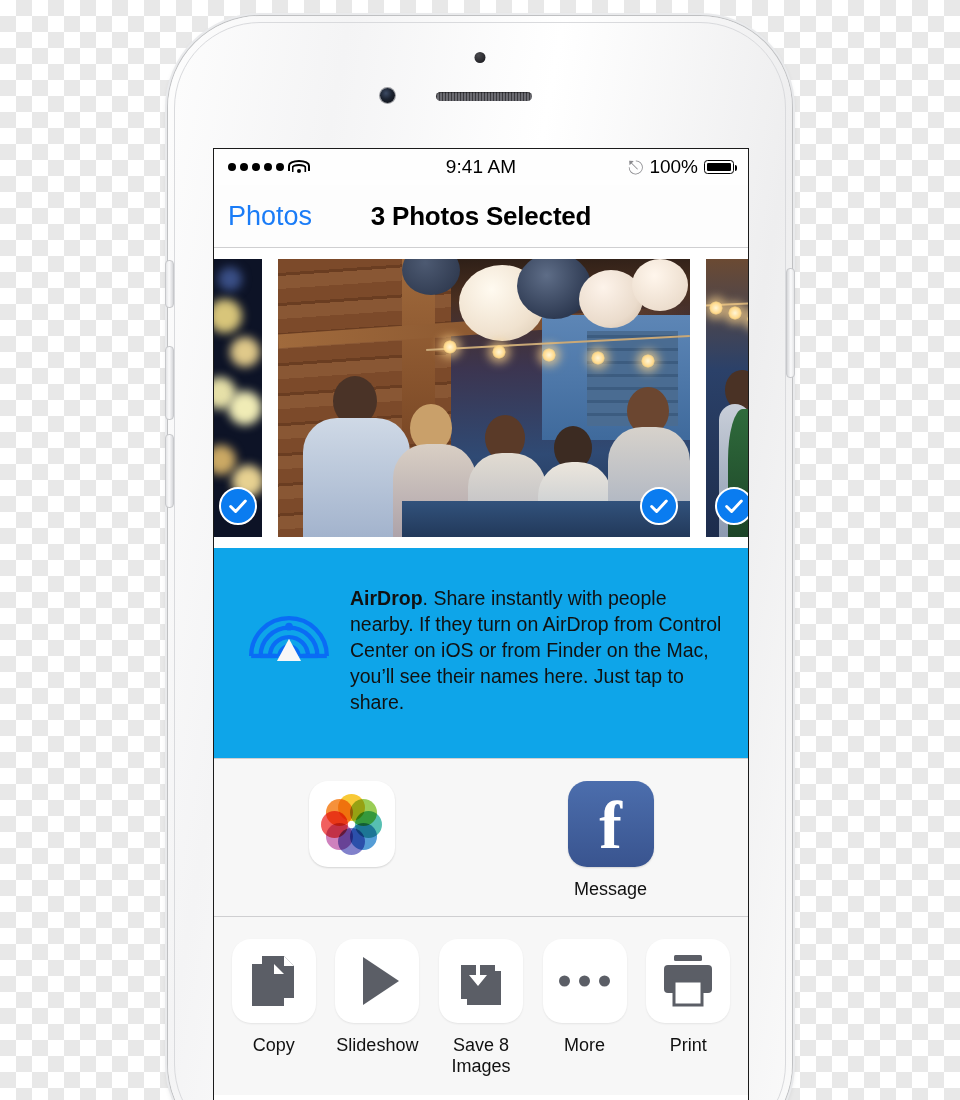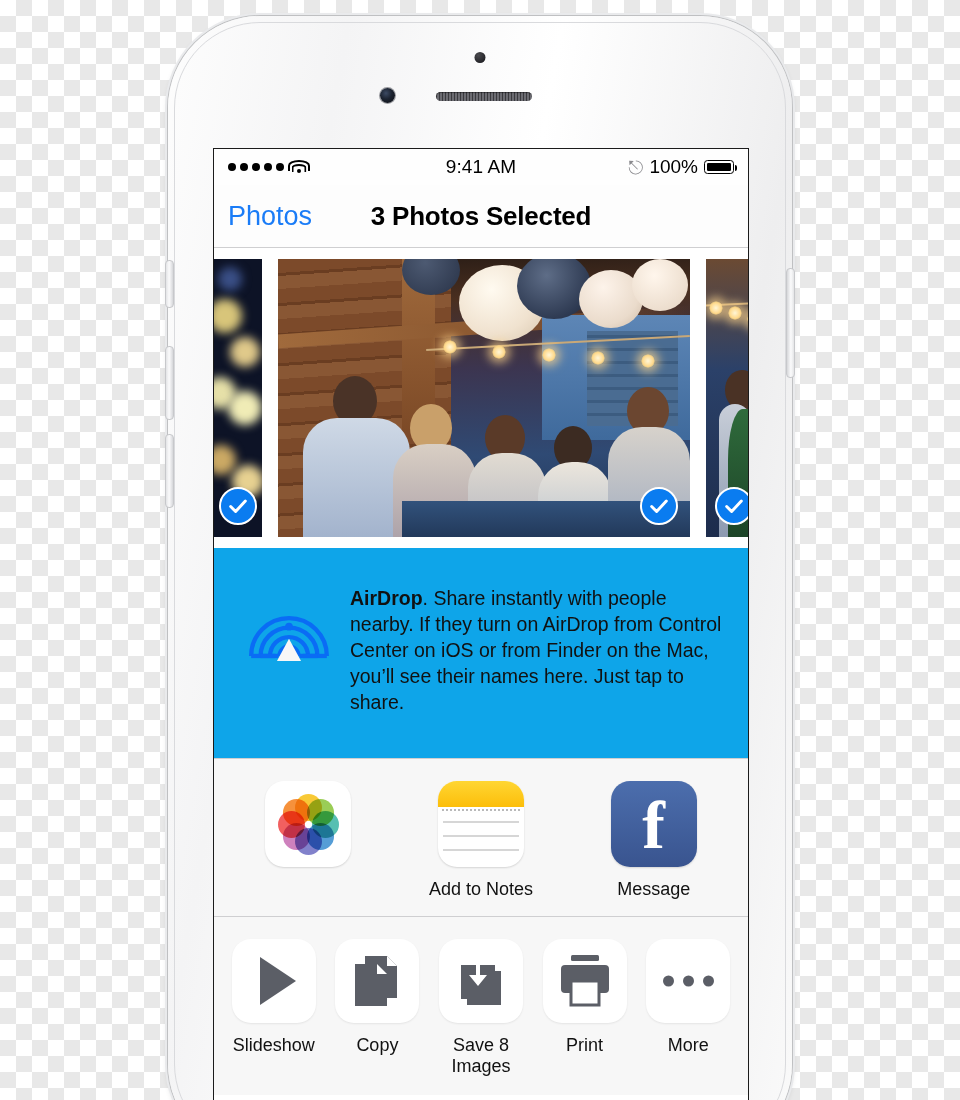--- a/index.html
+++ b/index.html
@@ -338,90 +338,80 @@
           <div class="petal" style="background:#8cc63e;transform:rotate(45deg) translate(0,-17px);"></div>
           <div class="petal" style="background:#3fb6a8;transform:rotate(90deg) translate(0,-17px);"></div>
           <div class="petal" style="background:#3d8fd1;transform:rotate(135deg) translate(0,-17px);"></div>
           <div class="petal" style="background:#6f6fc4;transform:rotate(180deg) translate(0,-17px);"></div>
           <div class="petal" style="background:#c86fb4;transform:rotate(225deg) translate(0,-17px);"></div>
           <div class="petal" style="background:#ef4a4a;transform:rotate(270deg) translate(0,-17px);"></div>
           <div class="petal" style="background:#f58220;transform:rotate(315deg) translate(0,-17px);"></div>
         </div>
       </div>
 
-      <div class="appcell">
-        <div class="appicon ic-notes">
-          <div class="notes-head"></div>
-          <div class="notes-perf"></div>
-          <div class="notes-line" style="top:40px;"></div>
-          <div class="notes-line" style="top:54px;"></div>
-          <div class="notes-line" style="top:68px;"></div>
-        </div>
-        <div class="applabel">Add to Notes</div>
-      </div>
 
       <div class="appcell">
         <div class="appicon ic-fb">
           <div class="fb-f">f</div>
         </div>
         <div class="applabel">Message</div>
       </div>
     </div>
 
     <div class="actionrow">
-
-      <div class="actcell">
-        <div class="acticon">
-          <svg viewBox="0 0 84 84" width="84" height="84">
-            <path class="gry" d="M28 18 L64 42 L28 66 Z"></path>
-          </svg>
-        </div>
-        <div class="actlabel">Slideshow</div>
-      </div>
 
       <div class="actcell">
         <div class="acticon">
           <svg viewBox="0 0 84 84" width="84" height="84">
             <path class="gry" d="M30 17 h22 l10 10 v32 h-32 z"></path>
             <path fill="#fff" d="M52 17 l10 10 h-10 z"></path>
             <path class="gry" d="M20 25 h22 l10 10 v32 h-32 z"></path>
             <path fill="#fff" d="M42 25 l10 10 h-10 z"></path>
           </svg>
         </div>
         <div class="actlabel">Copy</div>
       </div>
 
       <div class="actcell">
         <div class="acticon">
           <svg viewBox="0 0 84 84" width="84" height="84">
+            <path class="gry" d="M28 18 L64 42 L28 66 Z"></path>
+          </svg>
+        </div>
+        <div class="actlabel">Slideshow</div>
+      </div>
+
+      <div class="actcell">
+        <div class="acticon">
+          <svg viewBox="0 0 84 84" width="84" height="84">
             <rect class="gry" x="28" y="32" width="34" height="34"></rect>
             <rect class="gry" x="22" y="26" width="34" height="34"></rect>
             <path fill="#fff" d="M37 18 h4 v18 h7 l-9 11 l-9 -11 h7 z"></path>
           </svg>
         </div>
         <div class="actlabel">Save 8 Images</div>
+      </div>
+
+      <div class="actcell">
+        <div class="acticon">
+          <div class="dots3">
+              <i></i>
+              <i></i>
+              <i></i>
+            </div>
+        </div>
+        <div class="actlabel">More</div>
       </div>
 
       <div class="actcell">
         <div class="acticon">
           <svg viewBox="0 0 84 84" width="84" height="84">
             <rect class="gry" x="28" y="16" width="28" height="6" rx="1.5"></rect>
             <rect class="gry" x="18" y="26" width="48" height="28" rx="4"></rect>
             <rect fill="#fff" stroke="#5b5e66" stroke-width="3" x="28" y="42" width="28" height="24"></rect>
           </svg>
         </div>
         <div class="actlabel">Print</div>
       </div>
-
-      <div class="actcell">
-        <div class="acticon">
-          <div class="dots3">
-              <i></i>
-              <i></i>
-              <i></i>
-            </div>
-        </div>
-        <div class="actlabel">More</div>
-      </div>
     </div>
 
   </div>
 </div>
 
 </body></html>

